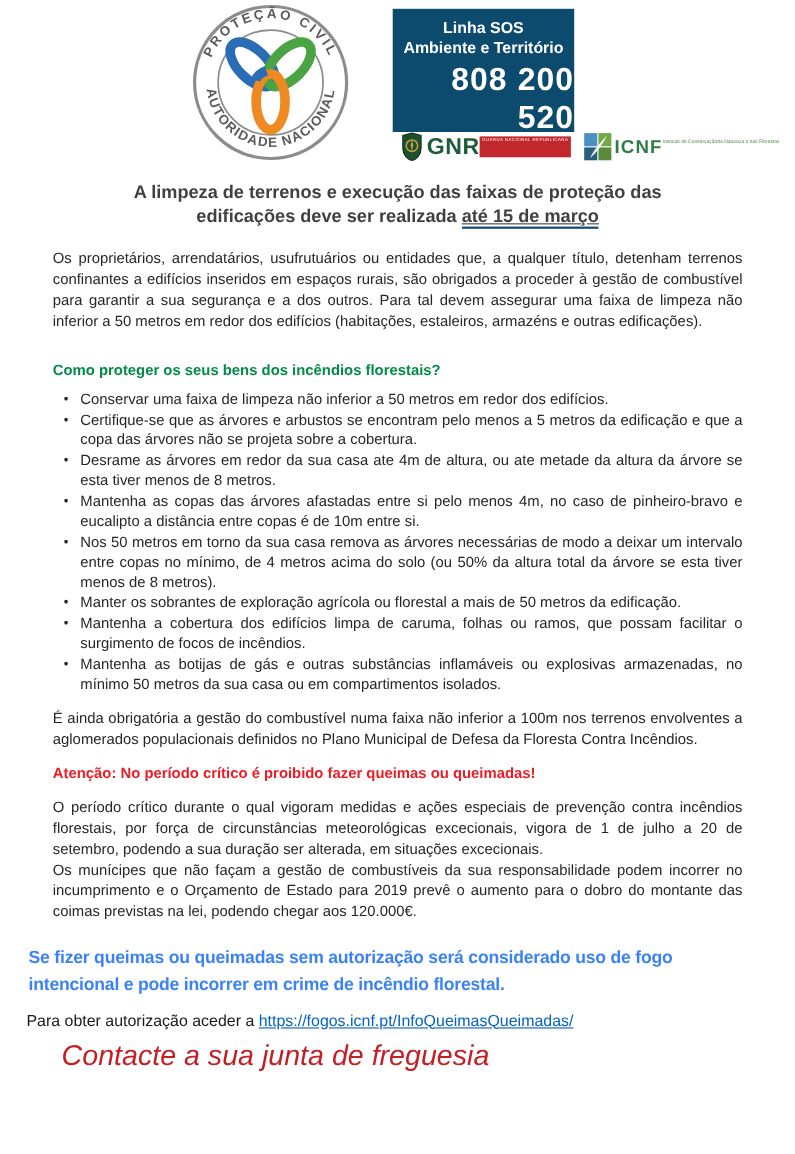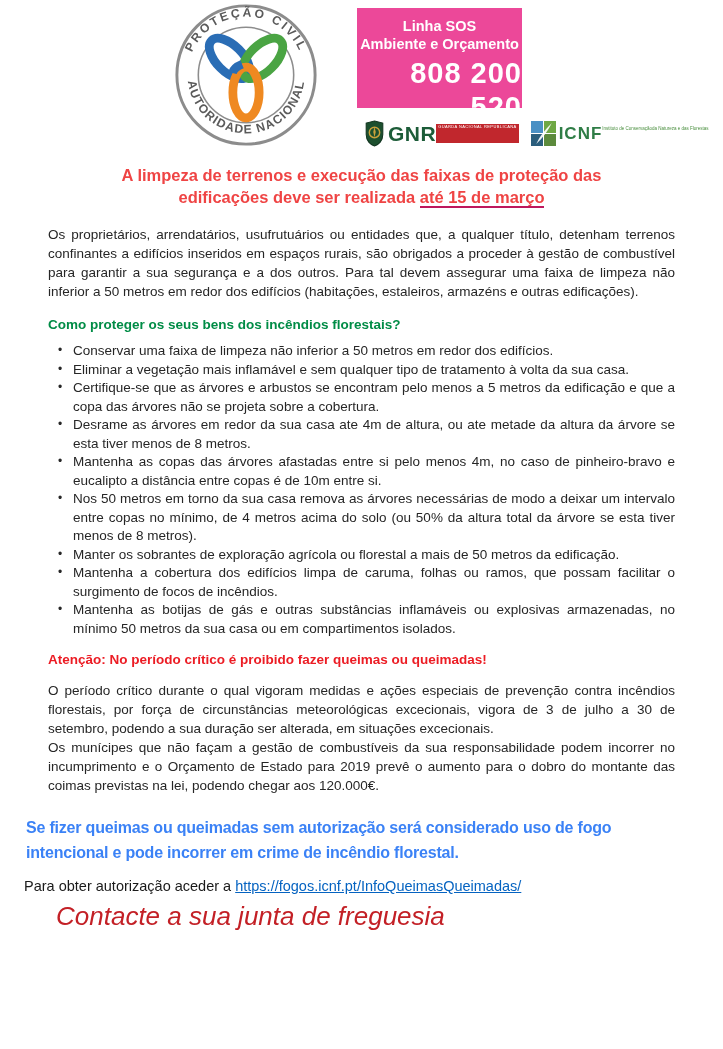--- a/index.html
+++ b/index.html
@@ -11,49 +11,49 @@
     color: #262626;
   }
   .page { width: 723px; height: 1049px; position: relative; background: #fff; }
 
   
   .header { position: relative; height: 152px; }
   .seal { position: absolute; left: 168px; top: 2px; width: 156px; height: 146px; }
   .seal svg { width: 100%; height: 100%; }
 
   .sos-box {
-    position: absolute; left: 357px; top: 8px; width: 165px; height: 100px;
-    background: #ec4899; color: #ffffff; text-align: center; padding-top: 9px;
+    position: absolute; left: 357px; top: 8px; width: 165px; height: 112px;
+    background: #0c4a6e; color: #ffffff; text-align: center; padding-top: 9px;
   }
   .sos-t { font-weight: bold; font-size: 14.5px; line-height: 18px; }
   .sos-phone { font-weight: bold; font-size: 29px; line-height: 34px; letter-spacing: 1px; margin-top: 3px; text-align: right; }
   .sos-note { font-size: 11px; line-height: 13px; }
   .sos-note.first { margin-top: 3px; }
 
   .orgs { position: absolute; left: 364px; top: 120px; display: flex; align-items: center; gap: 12px; }
   .org { display: flex; align-items: center; gap: 3px; }
   .gnr-col { display: flex; flex-direction: row; }
   .gnr-name { font-weight: 800; font-size: 21px; line-height: 19px; color: #1c5c38; letter-spacing: 0.5px; }
   .gnr-bar { background: #c1272d; color: #fff; font-size: 4px; line-height: 6px; padding: 0 2px; text-align: center; letter-spacing: 0.4px; }
   .icnf-col { display: flex; flex-direction: row; }
   .icnf-name { font-weight: bold; font-size: 17px; line-height: 15px; color: #2f7d46; letter-spacing: 1px; }
   .icnf-sub { font-size: 4.5px; line-height: 5.5px; color: #4a8f3f; }
 
   
   .title {
-    margin: 12px 48px 0; text-align: center; color: #ef4444;
+    margin: 12px 48px 0; text-align: center; color: #404040;
     font-weight: bold; font-size: 16.5px; line-height: 22px;
   }
-  .title .u { border-bottom: 2px solid #be185d; padding-bottom: 0px; }
+  .title .u { border-bottom: 2px solid #0c4a6e; padding-bottom: 0px; text-decoration: underline; }
 
   
   .content { padding: 0 48px; font-size: 13.5px; line-height: 19px; }
   .content p { text-align: justify; }
   .intro { margin-top: 17px; }
-  .q-heading { margin-top: 14px; font-size: 13.5px; font-weight: bold; color: #008c46; line-height: 19px; }
+  .q-heading { margin-top: 26px; font-size: 13.5px; font-weight: bold; color: #008c46; line-height: 19px; }
   ul.guidelines { margin-top: 8px; list-style: none; }
   ul.guidelines li {
     position: relative; padding-left: 25px; text-align: justify; line-height: 18.5px;
   }
   ul.guidelines li::before {
     content: "\2022"; position: absolute; left: 10px; top: -1px; font-size: 12px; color: #262626;
   }
   .obligation { margin-top: 11px; }
   .warning { margin-top: 12px; font-weight: bold; color: #ec1c24; text-align: left !important; }
   .critical { margin-top: 12px; }
@@ -93,21 +93,21 @@
           <ellipse cx="58" cy="58" rx="26" ry="13.5" transform="rotate(45 58 58)" stroke="#2a6db5"></ellipse>
           <ellipse cx="92" cy="58" rx="26" ry="13.5" transform="rotate(-45 92 58)" stroke="#4aa443"></ellipse>
           <ellipse cx="75" cy="93" rx="26" ry="13.5" transform="rotate(90 75 93)" stroke="#ef8921"></ellipse>
           <path d="M 75,75 m -14,-2 a 26,13.5 0 0 1 10,-9" stroke="#2a6db5" stroke-width="9" fill="none"></path>
         </g>
       </svg>
     </div>
 
     <div class="sos-box">
       <div class="sos-t">Linha SOS</div>
-      <div class="sos-t">Ambiente e Orçamento</div>
+      <div class="sos-t">Ambiente e Território</div>
       <div class="sos-phone">808 200 520</div>
       <div class="sos-note first">Custo de chamada local</div>
       <div class="sos-note">Todos os dias das 08h00 às 21h00</div>
     </div>
 
     <div class="orgs">
       <div class="org">
         <svg viewBox="0 0 20 26" width="21" height="27">
           <path d="M10 1 L18 3 V14 C18 20 14 24 10 25 C6 24 2 20 2 14 V3 Z" fill="#1c4f2e" stroke="#123520" stroke-width="1"></path>
           <circle cx="10" cy="12" r="5" fill="none" stroke="#c9a13b" stroke-width="1.4"></circle>
@@ -141,34 +141,34 @@
   </div>
 
   <div class="content">
 
     <p class="intro">Os proprietários, arrendatários, usufrutuários ou entidades que, a qualquer título, detenham terrenos confinantes a edifícios inseridos em espaços rurais, são obrigados a proceder à gestão de combustível para garantir a sua segurança e a dos outros. Para tal devem assegurar uma faixa de limpeza não inferior a 50 metros em redor dos edifícios (habitações, estaleiros, armazéns e outras edificações).</p>
 
     <div class="q-heading">Como proteger os seus bens dos incêndios florestais?</div>
 
     <ul class="guidelines">
       <li>Conservar uma faixa de limpeza não inferior a 50 metros em redor dos edifícios.</li>
-      <li>Eliminar a vegetação mais inflamável e sem qualquer tipo de tratamento à volta da sua casa.</li>
       <li>Certifique-se que as árvores e arbustos se encontram pelo menos a 5 metros da edificação e que a copa das árvores não se projeta sobre a cobertura.</li>
       <li>Desrame as árvores em redor da sua casa ate 4m de altura, ou ate metade da altura da árvore se esta tiver menos de 8 metros.</li>
       <li>Mantenha as copas das árvores afastadas entre si pelo menos 4m, no caso de pinheiro-bravo e eucalipto a distância entre copas é de 10m entre si.</li>
       <li>Nos 50 metros em torno da sua casa remova as árvores necessárias de modo a deixar um intervalo entre copas no mínimo, de 4 metros acima do solo (ou 50% da altura total da árvore se esta tiver menos de 8 metros).</li>
       <li>Manter os sobrantes de exploração agrícola ou florestal a mais de 50 metros da edificação.</li>
       <li>Mantenha a cobertura dos edifícios limpa de caruma, folhas ou ramos, que possam facilitar o surgimento de focos de incêndios.</li>
       <li>Mantenha as botijas de gás e outras substâncias inflamáveis ou explosivas armazenadas, no mínimo 50 metros da sua casa ou em compartimentos isolados.</li>
     </ul>
 
+    <p class="obligation">É ainda obrigatória a gestão do combustível numa faixa não inferior a 100m nos terrenos envolventes a aglomerados populacionais definidos no Plano Municipal de Defesa da Floresta Contra Incêndios.</p>
 
     <p class="warning">Atenção: No período crítico é proibido fazer queimas ou queimadas!</p>
 
-    <p class="critical">O período crítico durante o qual vigoram medidas e ações especiais de prevenção contra incêndios florestais, por força de circunstâncias meteorológicas excecionais, vigora de 3 de julho a 30 de setembro, podendo a sua duração ser alterada, em situações excecionais.</p>
+    <p class="critical">O período crítico durante o qual vigoram medidas e ações especiais de prevenção contra incêndios florestais, por força de circunstâncias meteorológicas excecionais, vigora de 1 de julho a 20 de setembro, podendo a sua duração ser alterada, em situações excecionais.</p>
 
     <p class="fines">Os munícipes que não façam a gestão de combustíveis da sua responsabilidade podem incorrer no incumprimento e o Orçamento de Estado para 2019 prevê o aumento para o dobro do montante das coimas previstas na lei, podendo chegar aos 120.000€.</p>
   </div>
 
   <div>
     <div class="statement">Se fizer queimas ou queimadas sem autorização será considerado uso de fogo intencional e pode incorrer em crime de incêndio florestal.</div>
 
     <div class="auth-line"><span>Para obter autorização aceder a </span><a href="#">https://fogos.icnf.pt/InfoQueimasQueimadas/</a></div>
 
     <div class="contact">Contacte a sua junta de freguesia</div>

